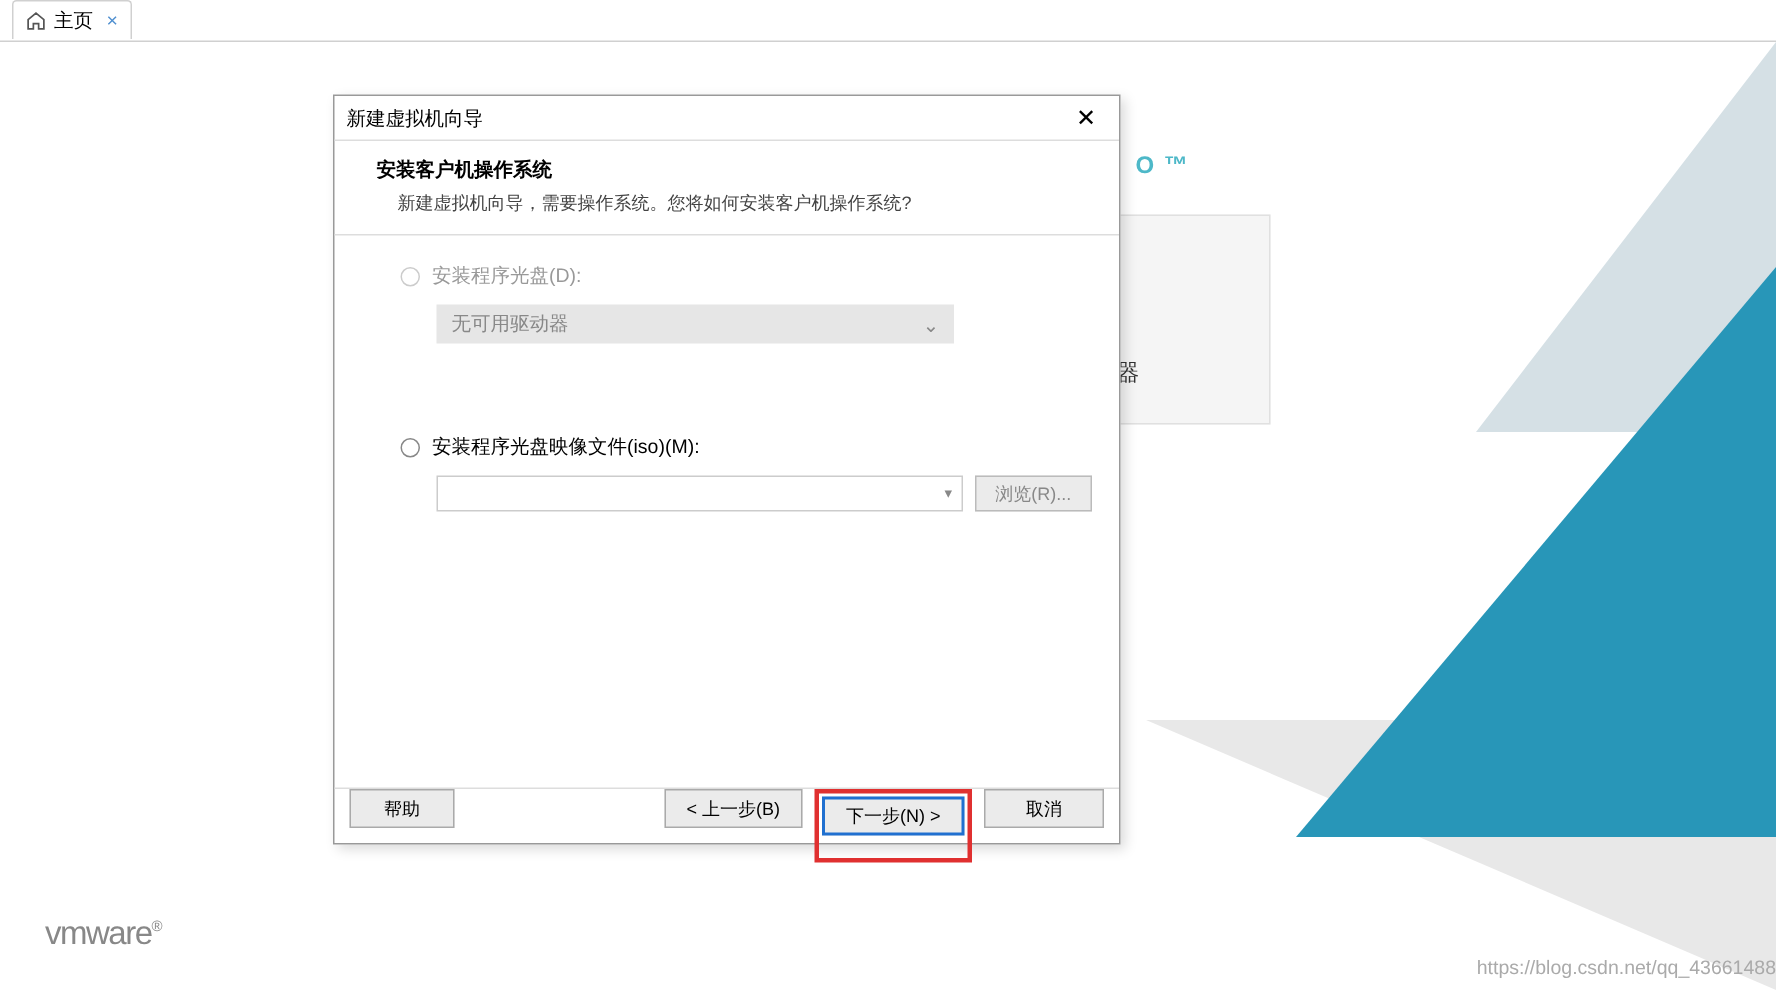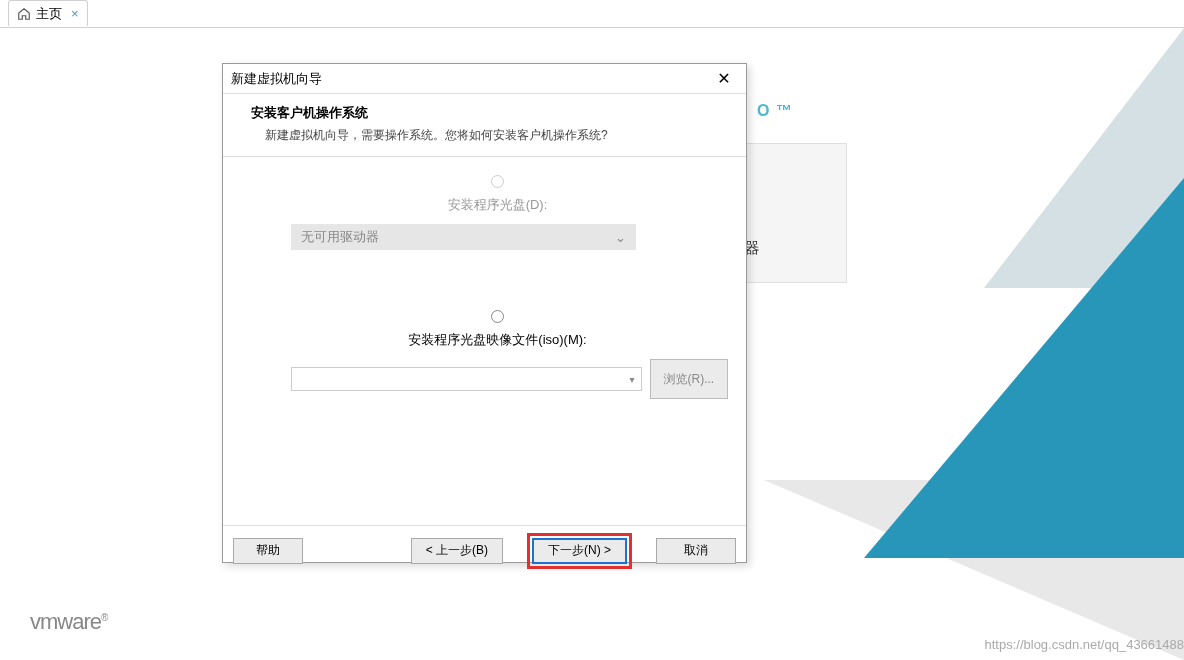--- a/index.html
+++ b/index.html
@@ -33,39 +33,39 @@
     .dialog-close { width: 28px; height: 22px; display: flex; align-items: center; justify-content: center; cursor: pointer; font-size: 16px; }
     
     .dialog-header { padding: 10px 36px 12px 28px; border-bottom: 1px solid #ddd; }
     .dialog-heading { font-size: 13px; font-weight: bold; margin-bottom: 5px; }
     .dialog-subheading { font-size: 12px; color: #444; margin-left: 14px; }
     
     .dialog-body { padding: 18px 18px 12px 18px; height: 368px; }
     .source-label { font-size: 13px; margin-bottom: 14px; }
     
     .radio-row { display: flex; align-items: center; gap: 8px; margin-bottom: 10px; }
-    .radio-row.indent { margin-left: 26px; flex-direction: column; }
+    .radio-row.indent { margin-left: 26px; }
     .radio-btn { width: 13px; height: 13px; border: 1px solid #888; border-radius: 50%; display: flex; align-items: center; justify-content: center; flex-shrink: 0; }
     .radio-btn.disabled { border-color: #ccc; }
     .radio-btn.selected::after { content: ''; width: 7px; height: 7px; background: #333; border-radius: 50%; }
     .radio-label { font-size: 13px; }
     .radio-label.disabled { color: #999; }
     
     .dropdown { margin-left: 50px; width: 345px; height: 26px; background: #e6e6e6; display: flex; align-items: center; padding: 0 10px; position: relative; color: #888; font-size: 13px; }
     .dropdown-arrow { position: absolute; right: 10px; }
     
     .iso-row { display: flex; gap: 8px; margin-left: 50px; align-items: center; }
     .iso-input { width: 358px; height: 24px; border: 1px solid #ccc; background: #fff; display: flex; align-items: center; position: relative; }
     .iso-arrow { position: absolute; right: 6px; color: #888; font-size: 10px; }
-    .browse-btn { width: 80px; height: 40px; background: #ebebeb; border: 1px solid #bbb; color: #888; font-size: 12px; display: flex; align-items: center; justify-content: center; }
+    .browse-btn { width: 80px; height: 24px; background: #ebebeb; border: 1px solid #bbb; color: #888; font-size: 12px; display: flex; align-items: center; justify-content: center; }
     
     .highlight-box { border: 2px solid #e03030; padding: 8px 10px 10px 10px; width: 245px; margin-top: 62px; margin-left: 8px; }
     .highlight-sub { font-size: 12px; margin-left: 20px; margin-top: 6px; }
     
-    .dialog-footer { height: 50px; border-top: 1px solid #ddd; display: flex; align-items: center; padding: 0 10px; gap: 24px; }
+    .dialog-footer { height: 50px; border-top: 1px solid #ddd; display: flex; padding: 0 10px; gap: 8px; }
     .footer-spacer { flex: 1; }
     .btn { height: 26px; min-width: 80px; padding: 0 14px; background: #ebebeb; border: 1px solid #aaa; font-size: 12px; display: flex; align-items: center; justify-content: center; cursor: pointer; }
     .btn-help { min-width: 70px; }
     .next-wrap { border: 3px solid #e03030; padding: 2px; }
     .btn-next { border: 2px solid #2070d0; height: 26px; }
   </style>
 </head>
 <body>
 
 <div class="tab-bar">

